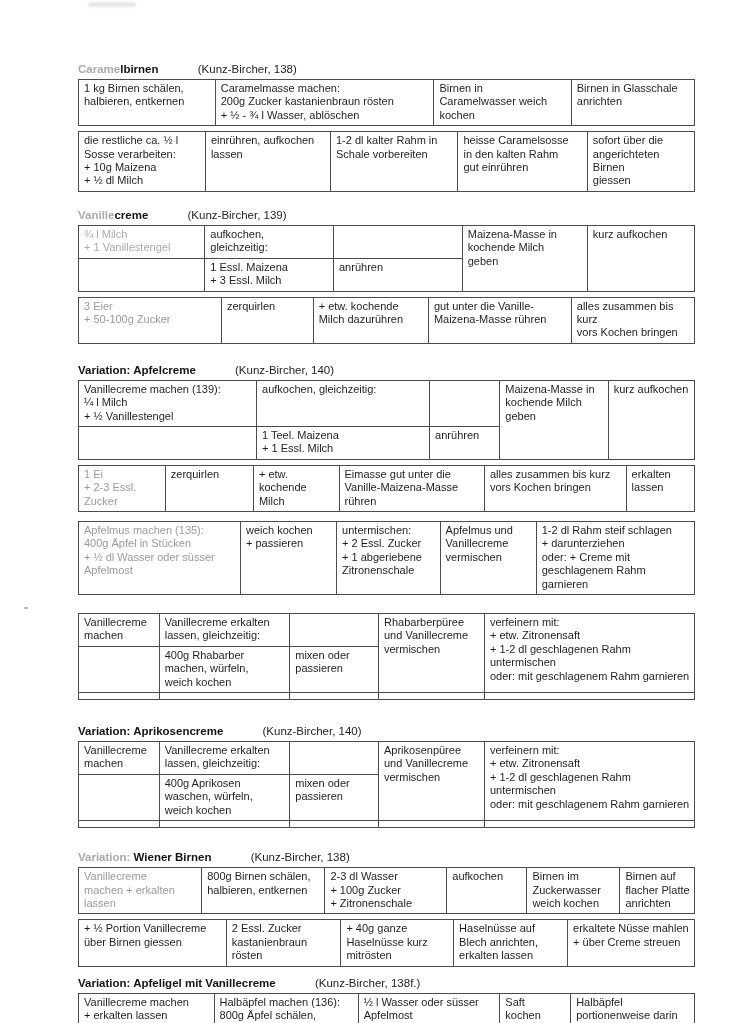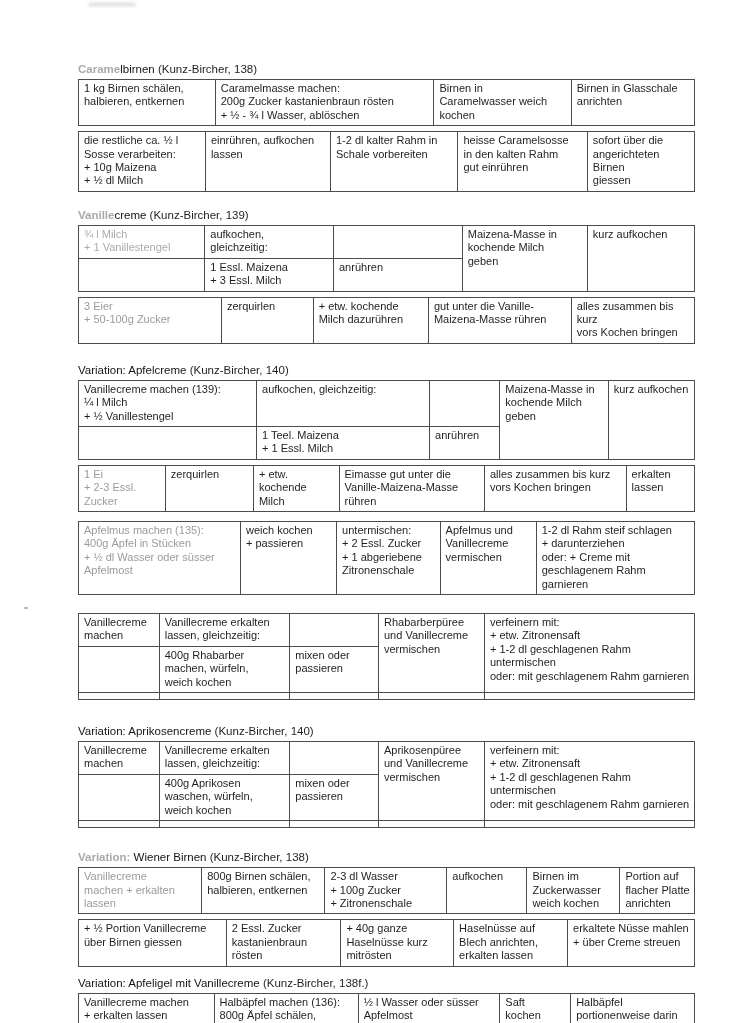--- a/index.html
+++ b/index.html
@@ -20,22 +20,22 @@
     position: absolute;
     left: 78px; top: 62px;
     width: 617px;
   }
   .section-title {
     font-size: 11.5px;
     margin: 0 0 3px 0;
     white-space: nowrap;
   }
   .t-faded { font-weight: bold; color: #aaaaaa; }
-  .t-bold  { font-weight: normal; color: #141414; }
-  .t-rest  { font-weight: normal; color: #1f1f1f; }
+  .t-bold  { font-weight: bold; color: #141414; }
+  .t-rest  { font-weight: normal; color: #1f1f1f; padding-left: 36px; }
   table {
     width: 100%;
     border-collapse: collapse;
     table-layout: fixed;
   }
   td {
     border: 1px solid #4c4c4c;
     vertical-align: top;
     padding: 2px 4px 3px 5px;
     white-space: pre-line;
@@ -380,21 +380,21 @@
 lassen</td>
         <td>800g Birnen schälen,
 halbieren, entkernen</td>
         <td>2-3 dl Wasser
 + 100g Zucker
 + Zitronenschale</td>
         <td>aufkochen</td>
         <td>Birnen im
 Zuckerwasser
 weich kochen</td>
-        <td>Portion auf
+        <td>Birnen auf
 flacher Platte
 anrichten</td>
       </tr>
     </tbody>
       </table>
     <table class="tbl tbl-last">
       <colgroup>
           <col style="width:24%">
           <col style="width:18.6%">
           <col style="width:18.3%">

